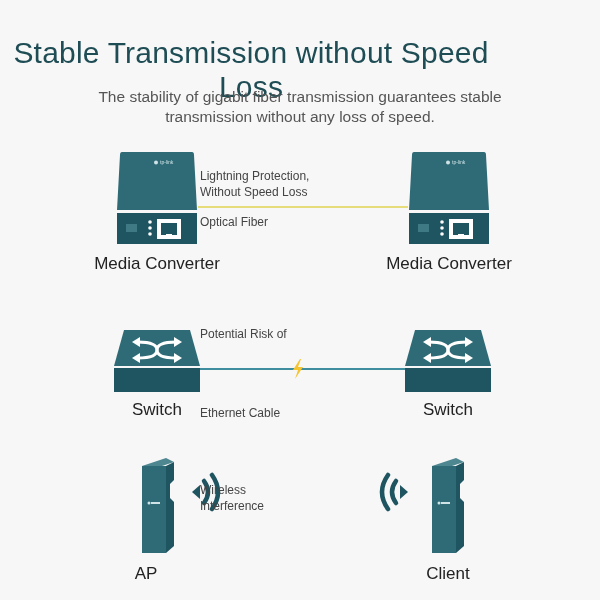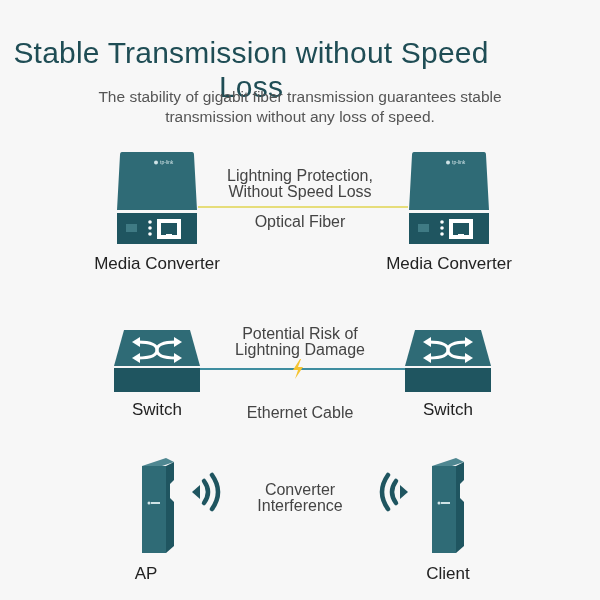--- a/index.html
+++ b/index.html
@@ -10,21 +10,21 @@
   .abs { position:absolute; }
   .title {
     left:0; width:502px; top:36px; text-align:center;
     font-size:30px; color:#1f4d55; letter-spacing:0.2px; font-weight:400;
   }
   .subtitle {
     left:60px; width:480px; top:87px; text-align:center;
     font-size:15.5px; line-height:20px; color:#555;
   }
   .dev-label { font-size:17px; color:#222; text-align:center; width:160px; }
-  .mid-label { font-size:16px; line-height:16px; color:#444; text-align:center; width:200px; }
+  .mid-label { font-size:12px; line-height:16px; color:#444; text-align:left; width:200px; }
   .line { height:2px; }
   svg { display:block; }
 </style>
 </head>
 <body>
 
 <div class="abs title">Stable Transmission without Speed Loss</div>
 <div class="abs subtitle">The stability of gigabit fiber transmission guarantees stable transmission without any loss of speed.</div>
 
 <div class="abs" style="left:116px;top:152px;">
@@ -87,21 +87,20 @@
 <div class="abs dev-label" style="left:77px;top:400px;">Switch</div>
 
 <div class="abs line" style="left:200px;top:368px;width:206px;background:#3f8ea0;"></div>
 <div class="abs" style="left:291px;top:359px;">
   <svg width="14" height="20" viewBox="0 0 14 20">
       <path d="M9 0 L2 11 H7 L4 20 L12 8 H7 L10 0Z" fill="#f5c431"></path>
     </svg>
 </div>
 <div class="abs mid-label" style="left:200px;top:326px;">
   <div>Potential Risk of</div>
-  <div>Lightning Damage</div>
 </div>
 <div class="abs mid-label" style="left:200px;top:377px;margin-top:28px;">Ethernet Cable</div>
 
 <div class="abs" style="left:405px;top:330px;">
   <svg width="86" height="62" viewBox="0 0 86 62">
     <path d="M10 0 H76 L86 36 H0Z" fill="#2f6b76"></path>
     <rect x="0" y="38" width="86" height="24" fill="#1f5560"></rect>
     <g stroke="#fff" stroke-width="3" fill="none" stroke-linecap="round">
       <path d="M24 12 Q43 12 43 20 Q43 28 62 28"></path>
       <path d="M24 28 Q43 28 43 20 Q43 12 62 12"></path>
@@ -128,21 +127,21 @@
 <div class="abs" style="left:190px;top:472px;">
   <svg width="34" height="40" viewBox="0 0 34 40">
     <path d="M2 20 L10 13 L10 27Z" fill="#1f5560"></path>
     <path d="M14 9 Q22 20 14 31" stroke="#1f5560" stroke-width="4.5" fill="none" stroke-linecap="round"></path>
     <path d="M22 3 Q34 20 22 37" stroke="#1f5560" stroke-width="4.5" fill="none" stroke-linecap="round"></path>
   </svg>
 </div>
 <div class="abs dev-label" style="left:66px;top:564px;">AP</div>
 
 <div class="abs mid-label" style="left:200px;top:482px;">
-  <div>Converter</div>
+  <div>Wireless</div>
   <div>Interference</div>
 </div>
 
 <div class="abs" style="left:376px;top:472px;">
   <svg width="34" height="40" viewBox="0 0 34 40">
     <path d="M32 20 L24 13 L24 27Z" fill="#1f5560"></path>
     <path d="M20 9 Q12 20 20 31" stroke="#1f5560" stroke-width="4.5" fill="none" stroke-linecap="round"></path>
     <path d="M12 3 Q0 20 12 37" stroke="#1f5560" stroke-width="4.5" fill="none" stroke-linecap="round"></path>
   </svg>
 </div>

